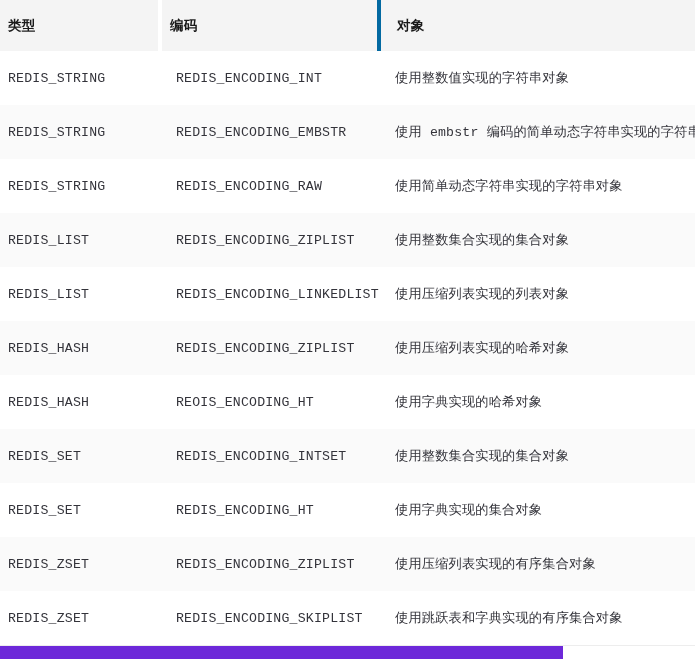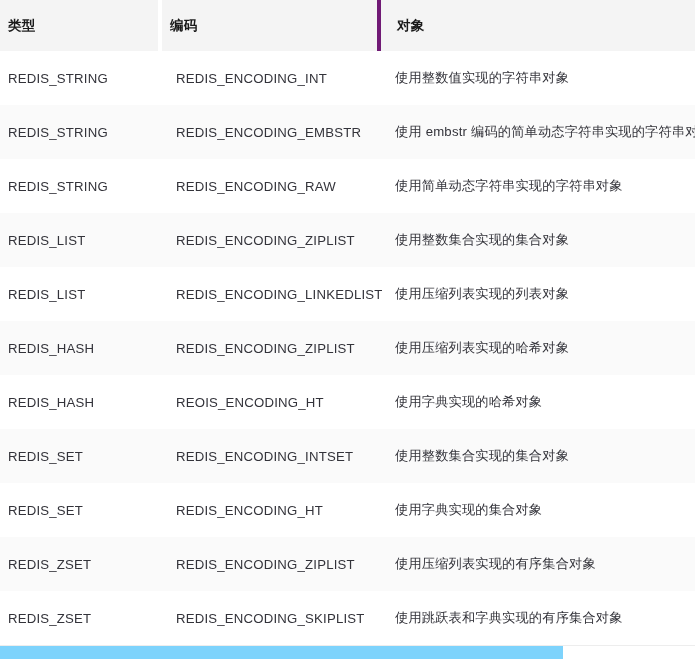--- a/index.html
+++ b/index.html
@@ -13,21 +13,21 @@
     height: 659px;
     overflow: hidden;
     font-family: "Liberation Sans", "DejaVu Sans", sans-serif;
     -webkit-font-smoothing: antialiased;
   }
 
   .table-wrap {
     width: 563px;
     height: 659px;
     position: relative;
-    background: #7dd3fc;
+    background: #6d28d9;
   }
 
   table.redis-table {
     width: 695px;
     border-collapse: collapse;
     border-spacing: 0;
     table-layout: fixed;
   }
 
   
@@ -42,21 +42,21 @@
     text-align: left;
     vertical-align: middle;
     font-size: 13.5px;
     font-weight: bold;
     color: #1a1a1a;
     letter-spacing: 0.3px;
     border: none;
   }
   
   table.redis-table thead th.col-type   { border-right: 4px solid #ffffff; }
-  table.redis-table thead th.col-enc    { border-right: 4px solid #701a75; }
+  table.redis-table thead th.col-enc    { border-right: 4px solid #0369a1; }
 
   
   table.redis-table tbody tr {
     height: 54px;
   }
   table.redis-table tbody tr.odd  { background: #ffffff; }
   table.redis-table tbody tr.even { background: #fafafa; }
 
   table.redis-table tbody tr.last-row td {
     border-bottom: 1px solid #ededed;
@@ -67,20 +67,21 @@
     padding: 0 0 0 8px;
     margin: 0;
     vertical-align: middle;
     font-size: 13.2px;
     font-weight: normal;
     color: #33333a;
     letter-spacing: 0.2px;
     white-space: nowrap;
     overflow: visible;
     border: none;
+    font-family: Liberation Mono, monospace;
   }
 
   
   .col-type { width: 150px; }
   .col-enc  { width: 207px; }
   .col-obj  { width: 338px; }
 
   table.redis-table tbody td.col-enc { padding-left: 8px; }
   table.redis-table tbody td.col-obj { padding-left: 7px; }
 

